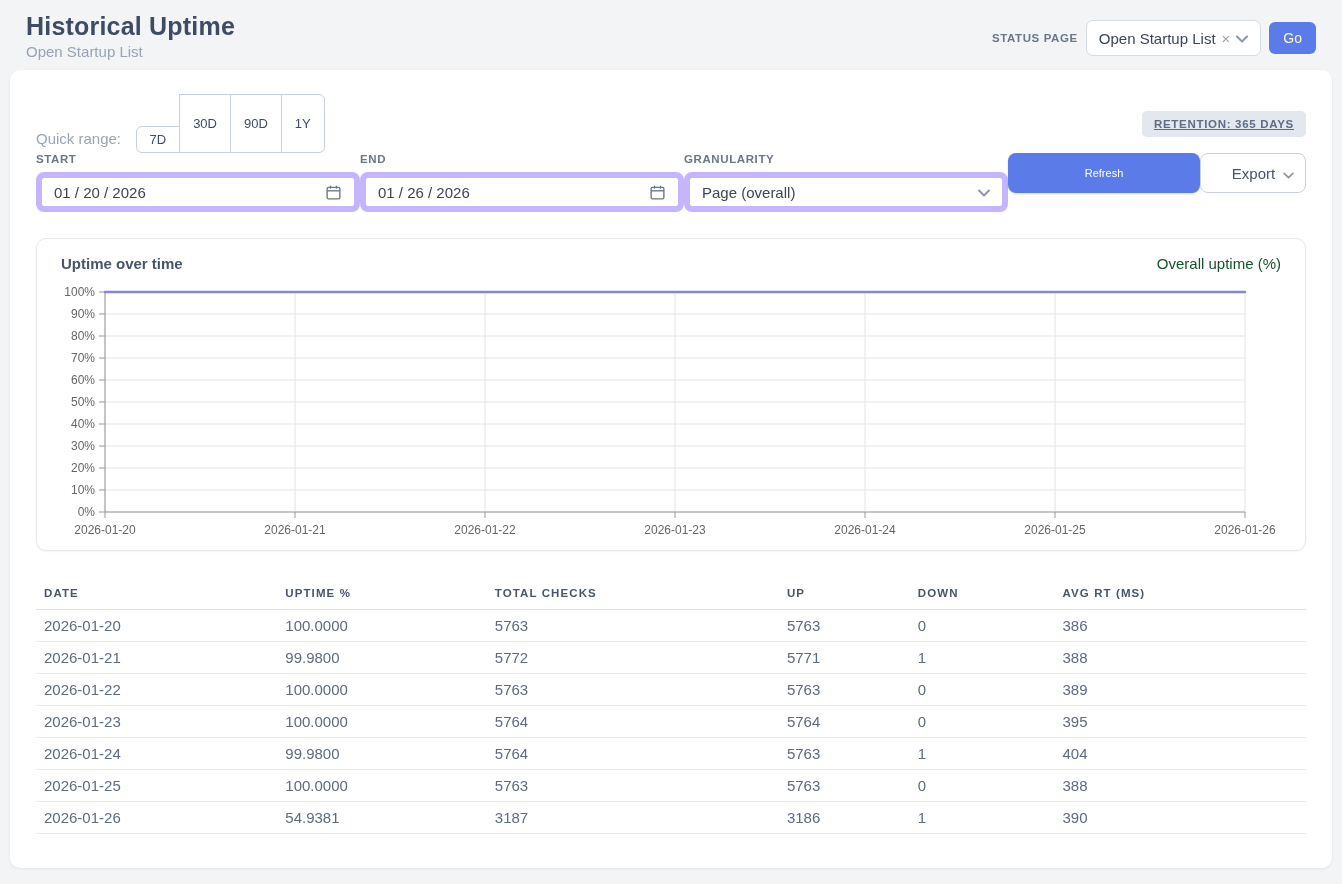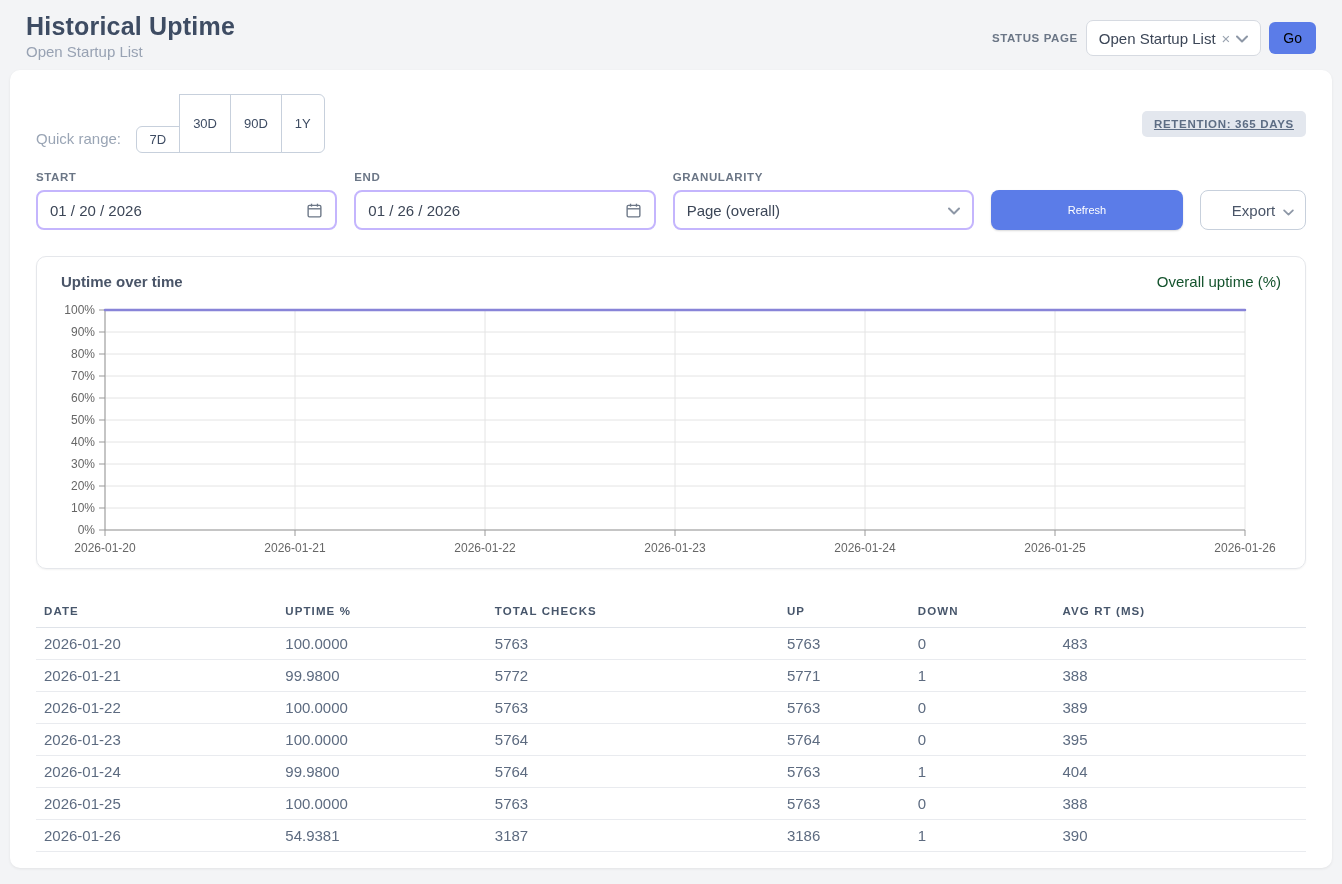--- a/index.html
+++ b/index.html
@@ -8,39 +8,39 @@
   
   .topbar { display:flex; justify-content:space-between; align-items:flex-start; padding:12px 26px 10px 26px; }
   .page-title { font-size:25px; font-weight:700; color:#3e4c63; letter-spacing:.2px; }
   .page-subtitle { font-size:15px; color:#98a2b3; margin-top:2px; }
   .topbar-right { display:flex; align-items:center; gap:8px; margin-top:8px; }
   .small-caps-label { font-size:11.5px; font-weight:700; color:#6b7686; letter-spacing:.6px; }
   .status-select { display:flex; align-items:center; gap:6px; background:#fff; border:1px solid #d6dae1; border-radius:7px; padding:8px 12px; min-width:160px; cursor:pointer; }
   .status-select .val { font-size:15px; color:#3c4657; }
   .status-select .clear { font-size:15px; color:#9aa3b0; line-height:1; cursor:pointer; }
   .chev { stroke:#8d97a6; fill:none; stroke-width:2; stroke-linecap:round; stroke-linejoin:round; }
-  .btn-go { border:none; border-radius:6px; color:#000000; font-size:14px; padding:8px 14px; cursor:pointer; }
+  .btn-go { border:none; border-radius:6px; color:#fef9c3; font-size:14px; padding:8px 14px; cursor:pointer; }
 
   
   .main-card { background:#fff; border-radius:10px; margin:0 10px; height:798px; box-shadow:0 1px 3px rgba(0,0,0,.07); padding:24px 26px; }
 
   
   .row1 { display:flex; justify-content:space-between; align-items:center; }
   .quick-label { font-size:15px; color:#9aa5b5; margin-right:10px; }
   .seg-group { display:inline-flex; }
   .seg-btn { background:#fff; border:1px solid #c7d0dc; color:#3e4c63; font-size:13px; font-family:inherit; padding:5px 13px; margin-left:-1px; cursor:pointer; position:relative; }
   .seg-btn.first { border-radius:6px 0 0 6px; margin-left:0;margin-top:32px; }
   .seg-btn.last { border-radius:0 6px 6px 0; }
   .badge { background:#e3e7ee; color:#5d6d84; font-size:11.5px; font-weight:700; letter-spacing:.7px; padding:7px 12px; border-radius:5px;text-decoration:underline; }
 
   
-  .row2 { display:flex; align-items:flex-end; gap:17px; margin-top:18px; }
+  .row2 { display:flex; align-items:flex-start; }
   .field { display:flex; flex-direction:column; flex:1; }
   .field-label { font-size:11.5px; font-weight:700; color:#6b7686; letter-spacing:.6px; margin-bottom:7px; }
-  .input-box { display:flex; align-items:center; justify-content:space-between; height:40px; background:#fff; border:2px solid #c4b5fd; border-radius:8px; padding:0 12px; cursor:text; }
+  .input-box { display:flex; align-items:center; justify-content:space-between; height:40px; background:#fff; border:6px solid #c4b5fd; border-radius:8px; padding:0 12px; cursor:text; }
   .input-box .val { font-size:15px; color:#3c4657; }
   .select-box { cursor:pointer; }
   .cal-icon svg { display:block; }
   .btn-refresh { border:none; border-radius:8px; color:#fff; font-size:11px; height:40px; width:192px; cursor:pointer; box-shadow:0 1px 2px rgba(0,0,0,.15); }
   .btn-export { display:flex; align-items:center; justify-content:center; gap:8px; background:#fff; border:1px solid #c7d0dc; border-radius:8px; color:#4a5568; font-size:15px; height:40px; width:106px; cursor:pointer; font-family:inherit;padding-left:20px; }
 
   
   .chart-card { margin-top:26px; border:1px solid #e5e7eb; border-radius:10px; box-shadow:0 1px 2px rgba(0,0,0,.05); padding:16px 24px 6px 24px; }
   .chart-head { display:flex; justify-content:space-between; align-items:flex-end; margin-bottom:12px; }
   .chart-title { font-size:15px; font-weight:700; color:#4a5568; }
@@ -224,21 +224,21 @@
           <th>AVG RT (MS)</th>
         </tr>
       </thead>
     <tbody>
         <tr>
           <td>2026-01-20</td>
           <td>100.0000</td>
           <td>5763</td>
           <td>5763</td>
           <td>0</td>
-          <td>483</td>
+          <td>386</td>
         </tr>
         <tr>
           <td>2026-01-21</td>
           <td>99.9800</td>
           <td>5772</td>
           <td>5771</td>
           <td>1</td>
           <td>388</td>
         </tr>
         <tr>

